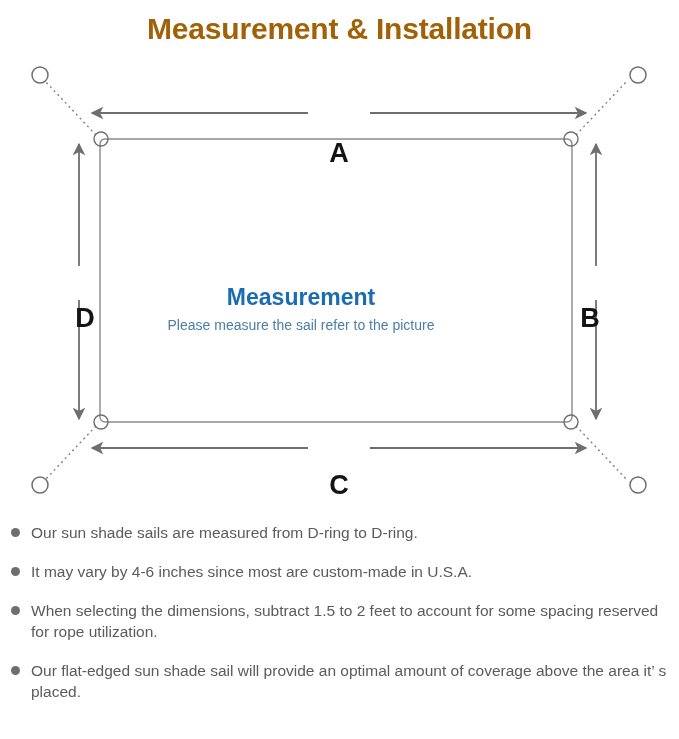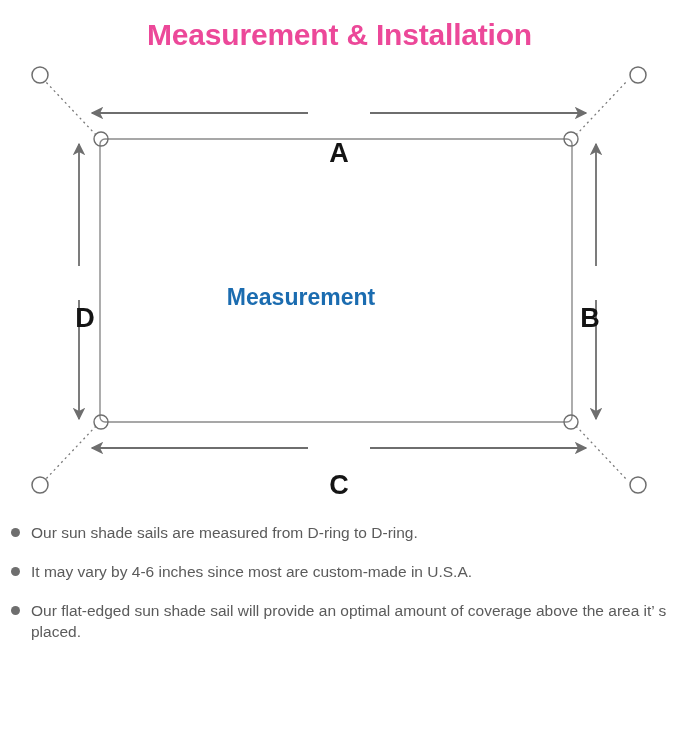--- a/index.html
+++ b/index.html
@@ -18,24 +18,24 @@
 
   
   .page-title {
     position: absolute;
     left: 0;
     top: 0;
     width: 679px;
     text-align: center;
     font-size: 30px;
     font-weight: bold;
-    color: #ec4899;
+    color: #a16207;
     letter-spacing: -0.2px;
     line-height: 38px;
-    padding-top: 16px;
+    padding-top: 10px;
   }
 
   
   .diagram {
     position: absolute;
     left: 0;
     top: 44px;
     width: 679px;
     height: 470px;
   }
@@ -144,34 +144,39 @@
 
     <line x1="79" y1="222" x2="79" y2="100" stroke="#6e6e6e" stroke-width="1.8" marker-end="url(#arrHead)"></line>
     <line x1="79" y1="256" x2="79" y2="375" stroke="#6e6e6e" stroke-width="1.8" marker-end="url(#arrHead)"></line>
 
     <line x1="596" y1="222" x2="596" y2="100" stroke="#6e6e6e" stroke-width="1.8" marker-end="url(#arrHead)"></line>
     <line x1="596" y1="256" x2="596" y2="375" stroke="#6e6e6e" stroke-width="1.8" marker-end="url(#arrHead)"></line>
   </svg>
 
   <div class="center-block">
     <div class="center-title">Measurement</div>
+    <div class="center-sub">Please measure the sail refer to the picture</div>
   </div>
 
   <div class="dim-label dim-a">A</div>
   <div class="dim-label dim-b">B</div>
   <div class="dim-label dim-c">C</div>
   <div class="dim-label dim-d">D</div>
 </div>
 
 <ul class="notes">
   <li class="note-item">
     <span class="note-bullet"></span>
     <span>Our sun shade sails are measured from D-ring to D-ring.</span>
   </li>
   <li class="note-item">
     <span class="note-bullet"></span>
     <span>It may vary by 4-6 inches since most are custom-made in U.S.A.</span>
   </li>
   <li class="note-item">
     <span class="note-bullet"></span>
+    <span>When selecting the dimensions, subtract 1.5 to 2 feet to account for some spacing reserved for rope utilization.</span>
+  </li>
+  <li class="note-item">
+    <span class="note-bullet"></span>
     <span>Our flat-edged sun shade sail will provide an optimal amount of coverage above the area it’ s placed.</span>
   </li>
 </ul>
 
 </body></html>

